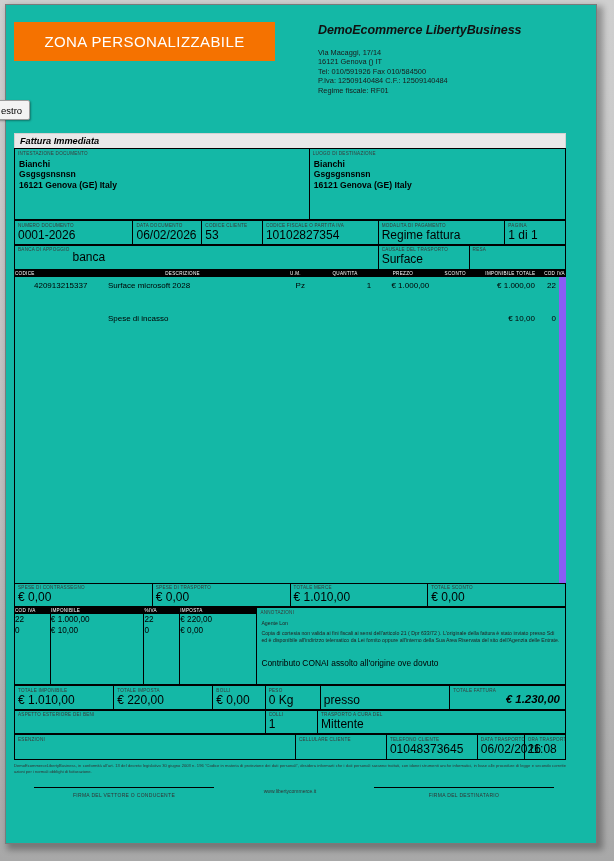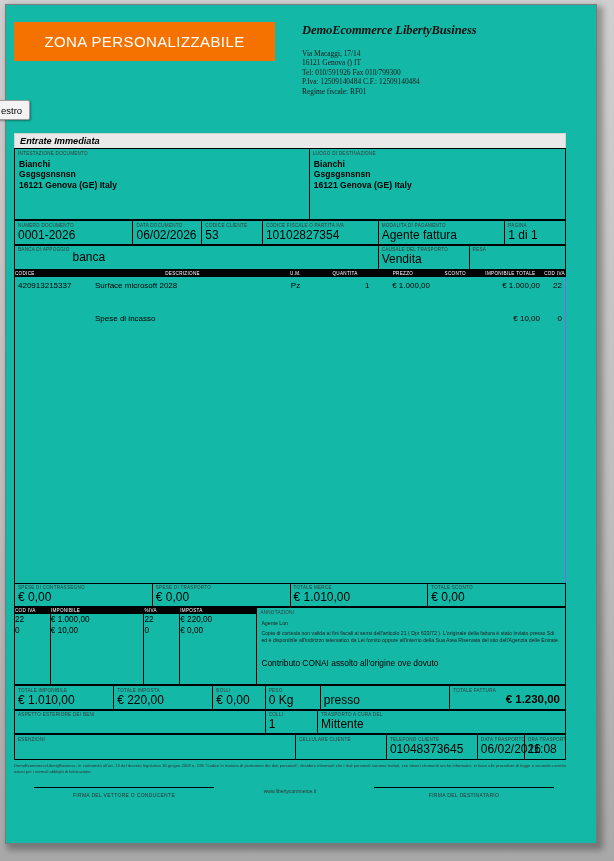--- a/index.html
+++ b/index.html
@@ -52,24 +52,23 @@
     background: #f57200;
     color: #ffffff;
     font-size: 15px;
     letter-spacing: .4px;
     display: flex;
     align-items: center;
     justify-content: center;
   }
   .co-block {
     position: absolute;
-    left: 296px;
+    left: 312px;
     top: 18px;
     width: 270px;
-    font-family: Liberation Serif, serif;
   }
   .co-name {
     font-size: 12.5px;
     font-weight: bold;
     font-style: italic;
     color: #111;
     letter-spacing: -.1px;
   }
   .co-addr {
     margin-top: 11px;
@@ -156,23 +155,24 @@
     color: #fff;
     font-size: 4.6px;
     letter-spacing: .3px;
     padding: 2px 3px;
     border: 1px solid #000;
   }
   .ih.c { text-align: center; }
 
   .items-wrap {
     border-left: 1px solid #000;
-    border-right: 1px solid #8b5cf6;
+    border-right: 7px solid #8b5cf6;
     height: 306px;
     position: relative;
+    padding-left: 16px;
   }
   table.items {
     border-collapse: collapse;
     width: 100%;
     table-layout: fixed;
   }
   table.items td {
     font-size: 8px;
     color: #000;
     padding: 4px 3px 0 3px;
@@ -206,20 +206,21 @@
   .ann-agent { margin-bottom: 3px; }
   .conai {
     font-size: 8.4px;
     color: #000;
     padding: 14px 4px 0 4px;
   }
 
   .tot-fat {
     font-size: 11.5px;
     font-weight: bold;
+    font-style: italic;
     text-align: right;
     padding: 0 5px 2px 3px;
   }
 
   
   .foot {
     position: absolute;
     left: 8px;
     top: 758px;
     width: 552px;
@@ -271,30 +272,30 @@
 
   <div class="hdr">
     <div class="banner">
       <span>ZONA PERSONALIZZABILE</span>
     </div>
     <div class="co-block">
       <div class="co-name">DemoEcommerce LibertyBusiness</div>
       <div class="co-addr">
         <div>Via Macaggi, 17/14</div>
         <div>16121 Genova () IT</div>
-        <div>Tel: 010/591926 Fax 010/799300</div>
+        <div>Tel: 010/591926 Fax 010/584500</div>
         <div>P.Iva: 12509140484 C.F.: 12509140484</div>
         <div>Regime fiscale: RF01</div>
       </div>
     </div>
   </div>
 
   <div class="doc">
 
-    <div class="title-bar">Entrate Immediata</div>
+    <div class="title-bar">Fattura Immediata</div>
 
     <table class="g">
       <colgroup>
           <col style="width:53.5%">
           <col style="width:46.5%">
         </colgroup>
       <tbody>
           <tr>
         <td class="addr-cell">
           <div class="lbl">INTESTAZIONE DOCUMENTO</div>
@@ -338,21 +339,21 @@
         <td>
           <div class="lbl">CODICE CLIENTE</div>
           <div class="val r">53</div>
         </td>
         <td>
           <div class="lbl">CODICE FISCALE O PARTITA IVA</div>
           <div class="val r">10102827354</div>
         </td>
         <td>
           <div class="lbl">MODALITA DI PAGAMENTO</div>
-          <div class="val">Agente fattura</div>
+          <div class="val">Regime fattura</div>
         </td>
         <td>
           <div class="lbl">PAGINA</div>
           <div class="val">1 di 1</div>
         </td>
       </tr>
     </tbody>
       </table>
 
     <table class="g">
@@ -362,21 +363,21 @@
           <col style="width:17.5%">
         </colgroup>
       <tbody>
           <tr>
         <td style="height:23px">
           <div class="lbl" style="float:left">BANCA DI APPOGGIO</div>
           <div class="val" style="padding-top:4px">banca</div>
         </td>
         <td>
           <div class="lbl">CAUSALE DEL TRASPORTO</div>
-          <div class="val">Vendita</div>
+          <div class="val">Surface</div>
         </td>
         <td>
           <div class="lbl">RESA</div>
           <div class="val"></div>
         </td>
       </tr>
     </tbody>
       </table>
 
     <table class="g" style="border-collapse:collapse">

